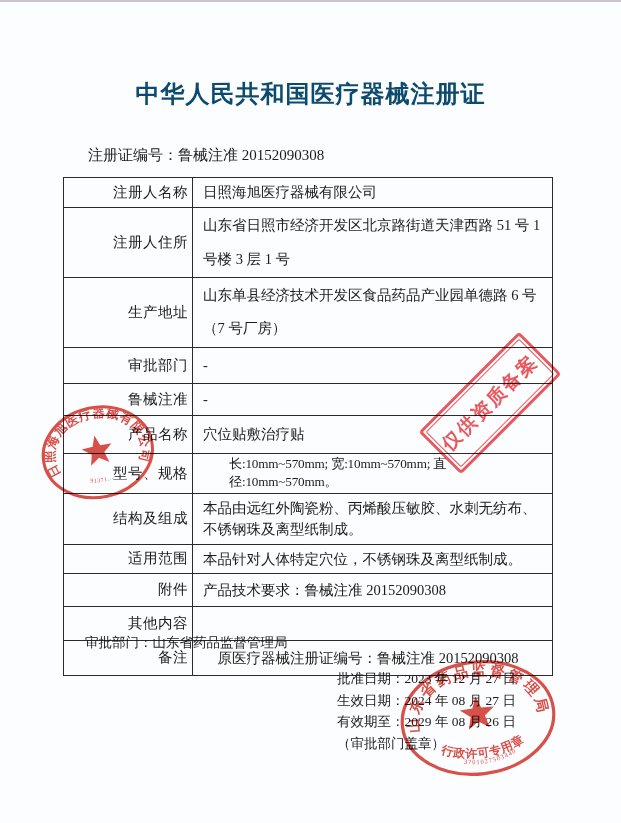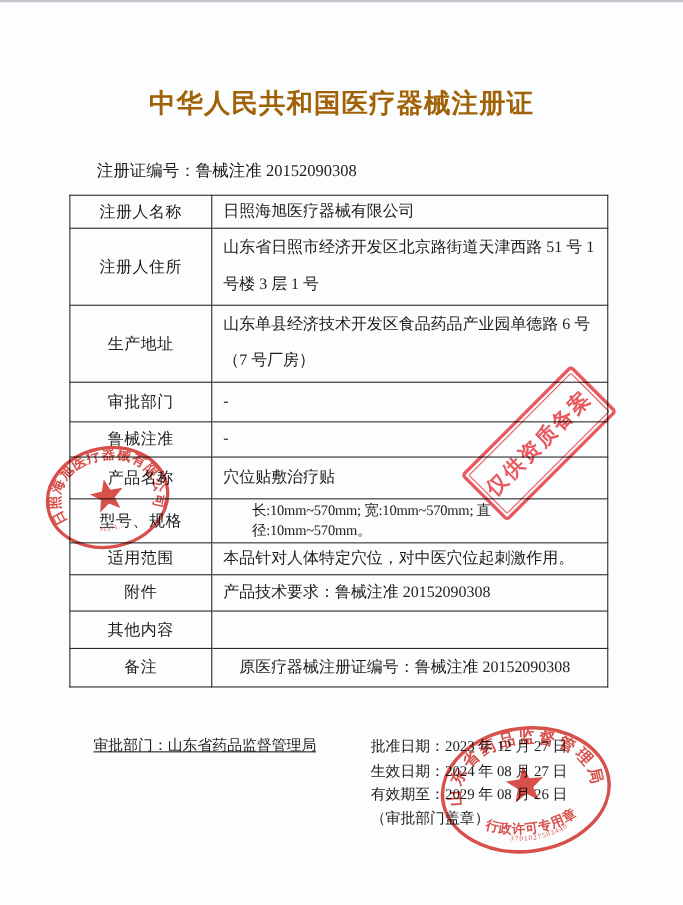--- a/index.html
+++ b/index.html
@@ -4,37 +4,37 @@
 <style>
   html,body{margin:0;padding:0;background:#e9e9ec;}
   .page{
     position:relative;width:621px;height:823px;margin:0 auto;
     background:#fcfdfe;overflow:hidden;
     font-family:"Liberation Serif","DejaVu Serif",serif;color:#1c1c1c;
   }
   .scan-edge{position:absolute;top:0;left:0;width:100%;height:2px;background:#cac4cc;}
   .title{
     position:absolute;top:78px;left:0;width:100%;text-align:center;
-    font-size:24px;font-weight:bold;letter-spacing:1px;color:#a16207;
+    font-size:24px;font-weight:bold;letter-spacing:1px;color:#0c4a6e;
   }
   .cert-line{position:absolute;top:146px;left:88px;font-size:15px;}
   table.reg{
     position:absolute;top:177px;left:63px;width:490px;
     border-collapse:collapse;table-layout:fixed;font-size:14.5px;
   }
   table.reg td{border:1px solid #2b2b2b;vertical-align:middle;}
-  td.lbl{width:120px;text-align:center;letter-spacing:0.5px;padding:0 4px;}
+  td.lbl{width:120px;text-align:right;letter-spacing:0.5px;padding:0 4px;}
   td.val{padding:1px 10px;line-height:1.4;}
   tr.r1{height:30px}tr.r2{height:70px}tr.r3{height:65px}tr.r4{height:36px}
   tr.r5{height:32px}tr.r6{height:38px}tr.r7{height:32px}tr.r8{height:51px}
   tr.r9{height:29px}tr.r10{height:33px}tr.r11{height:34px}tr.r12{height:35px}
   tr.r2 td.val,tr.r3 td.val{line-height:2.3;}
   tr.r8 td.val{line-height:1.45;}
   tr.r7 td.val{font-size:13.2px;letter-spacing:-0.2px;padding-left:36px;}
-  .dept-line{position:absolute;top:669px;left:85px;font-size:13.5px;text-decoration:underline;}
+  .dept-line{position:absolute;top:634px;left:85px;font-size:13.5px;}
   .dates{position:absolute;top:668px;left:337px;font-size:13.5px;line-height:21.5px;}
   .dates div{white-space:nowrap;}
   
   .stamp{position:absolute;mix-blend-mode:multiply;opacity:0.93;}
   .company-seal{left:34px;top:397px;transform:rotate(-12deg);}
   .approval-seal{left:396px;top:657px;transform:rotate(-7deg);}
   .qual-stamp{
     left:419px;top:373px;width:136px;height:54px;
     transform:rotate(-45deg);
     border:3px solid #ea4c52;border-radius:4px;
@@ -79,23 +79,27 @@
         <td class="val">-</td>
       </tr>
       <tr class="r6">
         <td class="lbl">产品名称</td>
         <td class="val">穴位贴敷治疗贴</td>
       </tr>
       <tr class="r7">
         <td class="lbl">型号、规格</td>
         <td class="val">长:10mm~570mm; 宽:10mm~570mm; 直径:10mm~570mm。</td>
       </tr>
+      <tr class="r8">
+        <td class="lbl">结构及组成</td>
+        <td class="val">本品由远红外陶瓷粉、丙烯酸压敏胶、水刺无纺布、不锈钢珠及离型纸制成。</td>
+      </tr>
       <tr class="r9">
         <td class="lbl">适用范围</td>
-        <td class="val">本品针对人体特定穴位，对中医穴位起刺激作用。</td>
+        <td class="val">本品针对人体特定穴位，不锈钢珠及离型纸制成。</td>
       </tr>
       <tr class="r10">
         <td class="lbl">附件</td>
         <td class="val">产品技术要求：鲁械注准 20152090308</td>
       </tr>
       <tr class="r11">
         <td class="lbl">其他内容</td>
         <td class="val"></td>
       </tr>
       <tr class="r12">

